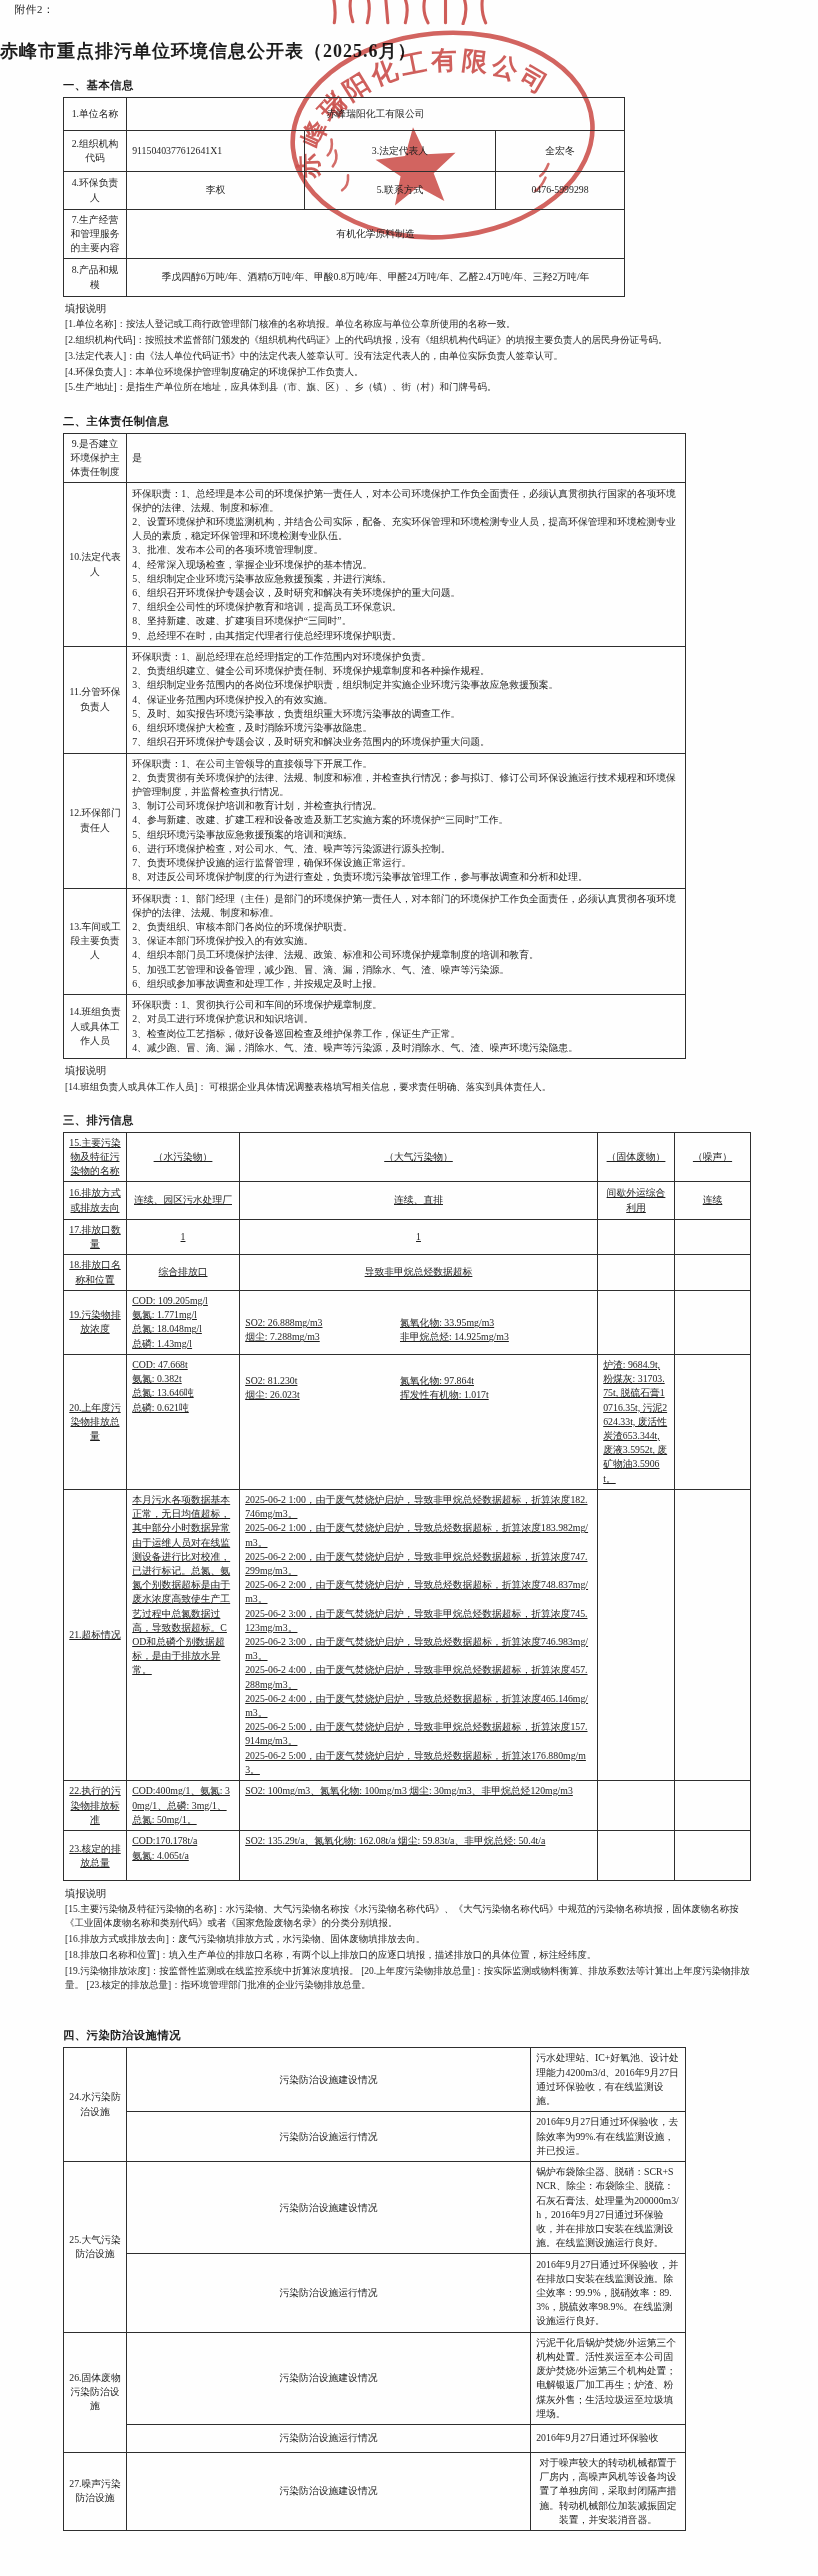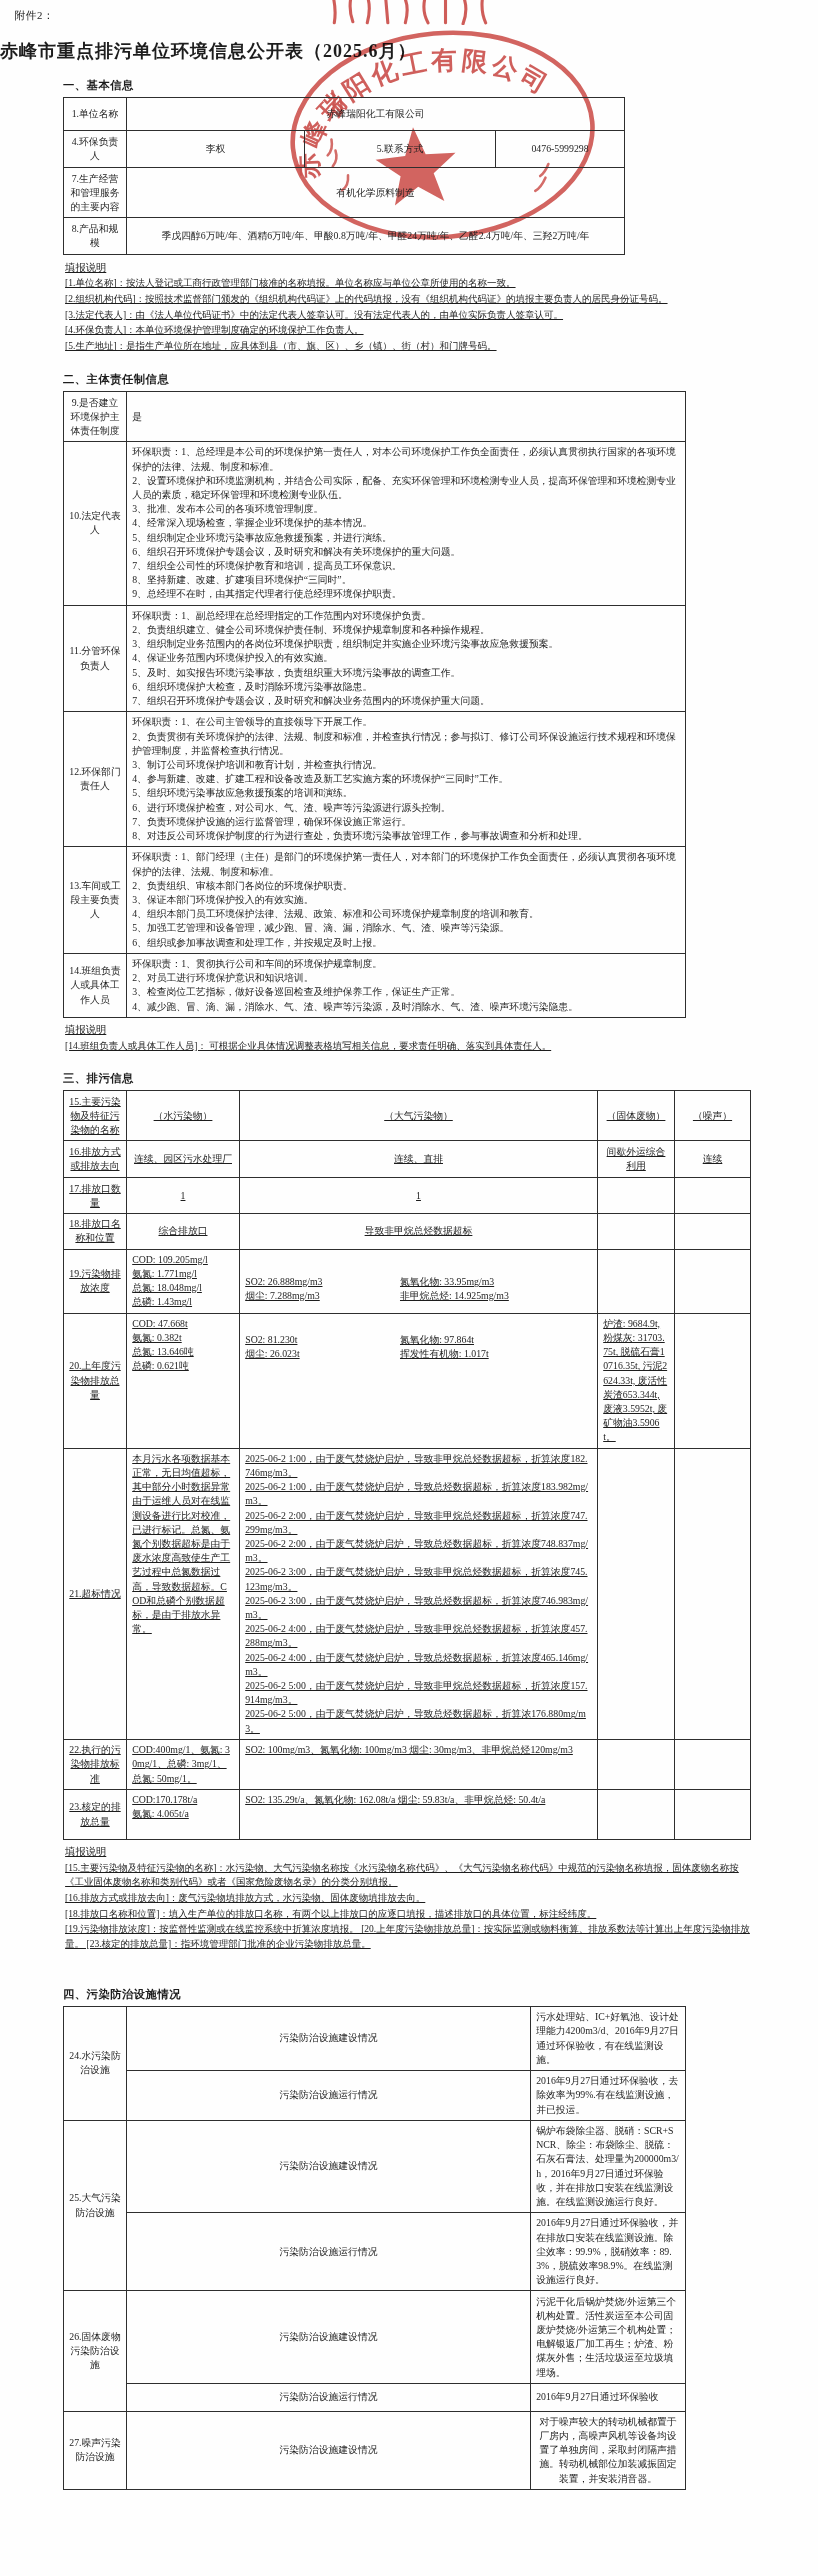--- a/index.html
+++ b/index.html
@@ -1,29 +1,29 @@
 <!DOCTYPE html>
 <html style="font-size:8.2px"><head>
 <meta charset="utf-8">
 <style>
   html,body{margin:0;padding:0;background:#ffffff;}
   body{width:818px;font-family:"Liberation Serif","DejaVu Serif",serif;color:#1d1d1d;}
   .page{position:relative;width:818px;min-height:3468px;background:#fefefe;overflow:hidden;}
-  .attach{position:absolute;top:9px;left:14.4px;font-size:10.8px;letter-spacing:0.5px;}
+  .attach{position:absolute;top:3px;left:14.4px;font-size:10.8px;letter-spacing:0.5px;}
   .doc-title{position:absolute;top:39px;left:0;right:0;font-size:18px;font-weight:bold;letter-spacing:1px;}
   .content{position:absolute;top:78px;left:63px;width:693px;}
   .sec-h{font-size:11.3px;font-weight:bold;margin:0 0 4.1px 0;letter-spacing:0.5px;}
   table{border-collapse:collapse;table-layout:fixed;}
   td{border:1px solid #2e2e2e;padding:3.1px 5.2px;font-size:9.8px;line-height:1.45;vertical-align:middle;word-break:break-all;}
   .lab{text-align:center;}
   .ctr{text-align:center;}
   .lft{text-align:left;}
   .pre{white-space:pre-line;margin-top:16px;}
   .h44{height:20.6px}.h50{height:24px}.h56{height:26px}.h64{height:30px}.h72{height:34px}.h80{height:38px}.h90{height:43px}
-  .notes{margin:5.2px 0 0 2.1px;width:690px;text-decoration:underline;}
+  .notes{margin:5.2px 0 0 2.1px;width:690px;}
   .notes-h{font-size:10.3px;margin:0 0 1px 0;}
   .notes p{margin:1.5px 0;font-size:9.5px;line-height:1.5;}
   .aircols{display:flex;gap:4.1px;}
   .aircols .c1{width:44%;}
   .aircols .c2{width:56%;}
   .gap104{height:54px;}
   .stamp-main{position:absolute;top:27px;left:284px;width:317px;height:214px;mix-blend-mode:multiply;opacity:.85;transform:rotate(-5deg);pointer-events:none;}
   .stamp-top{position:absolute;top:0;left:324px;width:173px;height:25px;mix-blend-mode:multiply;opacity:.8;pointer-events:none;}
 </style>
 </head>
@@ -76,20 +76,26 @@
           <col style="width:178px">
           <col style="width:191px">
           <col style="width:129px">
         </colgroup>
       <tbody>
           <tr>
         <td class="lab h56">1.单位名称</td>
         <td class="ctr" colspan="3">赤峰瑞阳化工有限公司</td>
       </tr>
       <tr>
+        <td class="lab h72">2.组织机构代码</td>
+        <td class="lft">9115040377612641X1</td>
+        <td class="lab">3.法定代表人</td>
+        <td class="ctr">全宏冬</td>
+      </tr>
+      <tr>
         <td class="lab h64">4.环保负责人</td>
         <td class="ctr">李权</td>
         <td class="lab">5.联系方式</td>
         <td class="ctr">0476-5999298</td>
       </tr>
       <tr>
         <td class="lab h80">7.生产经营和管理服务的主要内容</td>
         <td class="ctr" colspan="3">有机化学原料制造</td>
       </tr>
       <tr>

